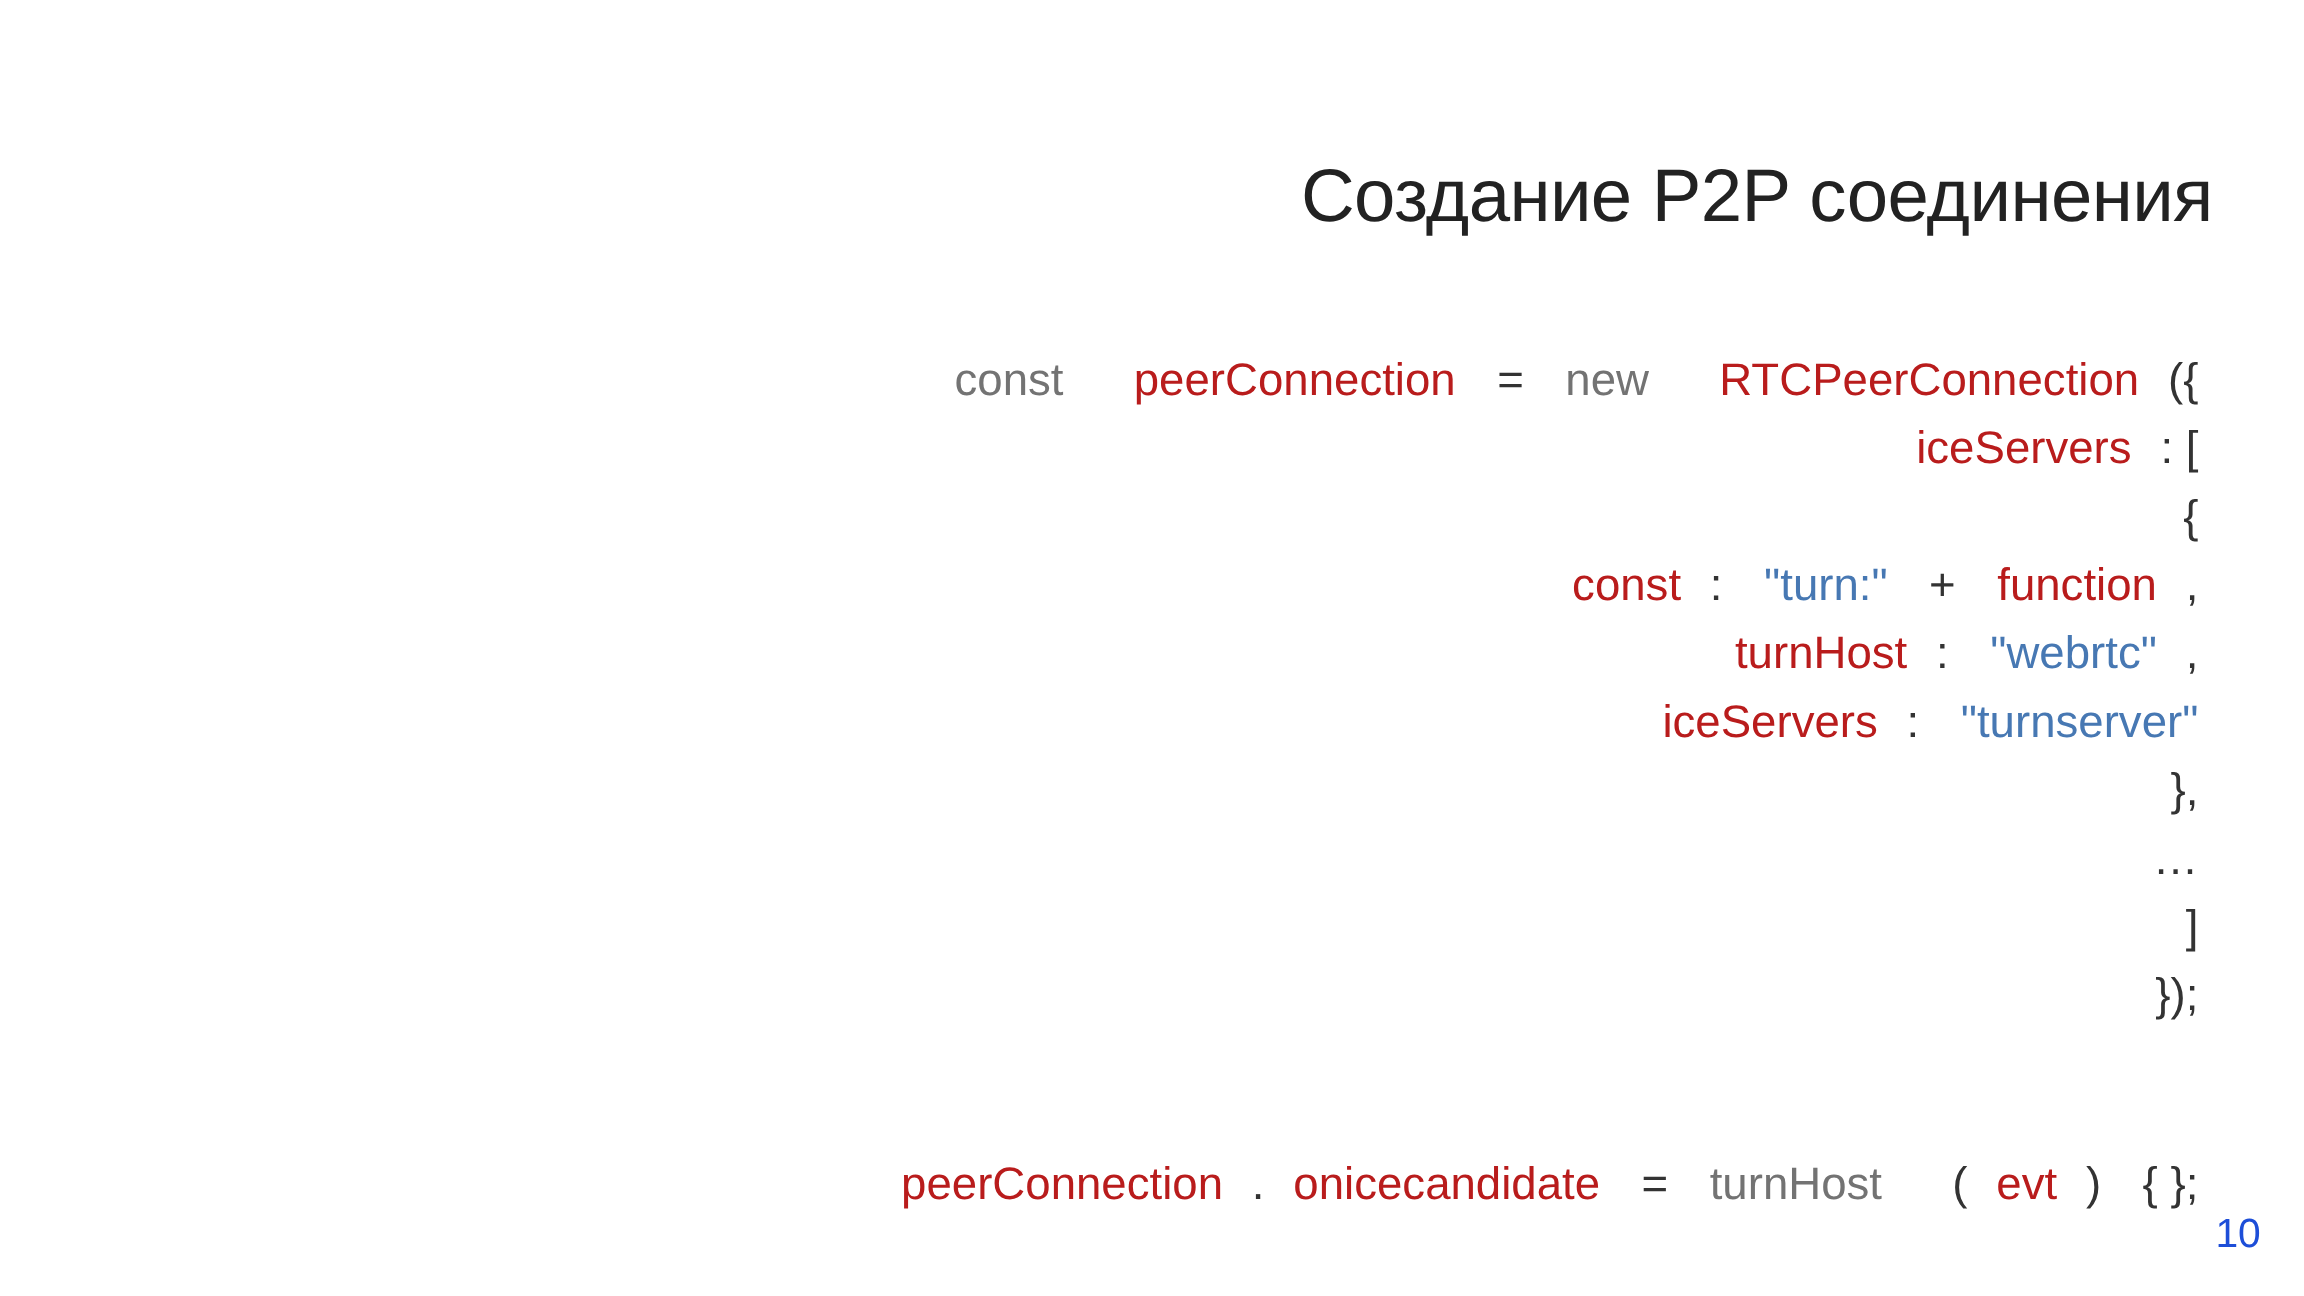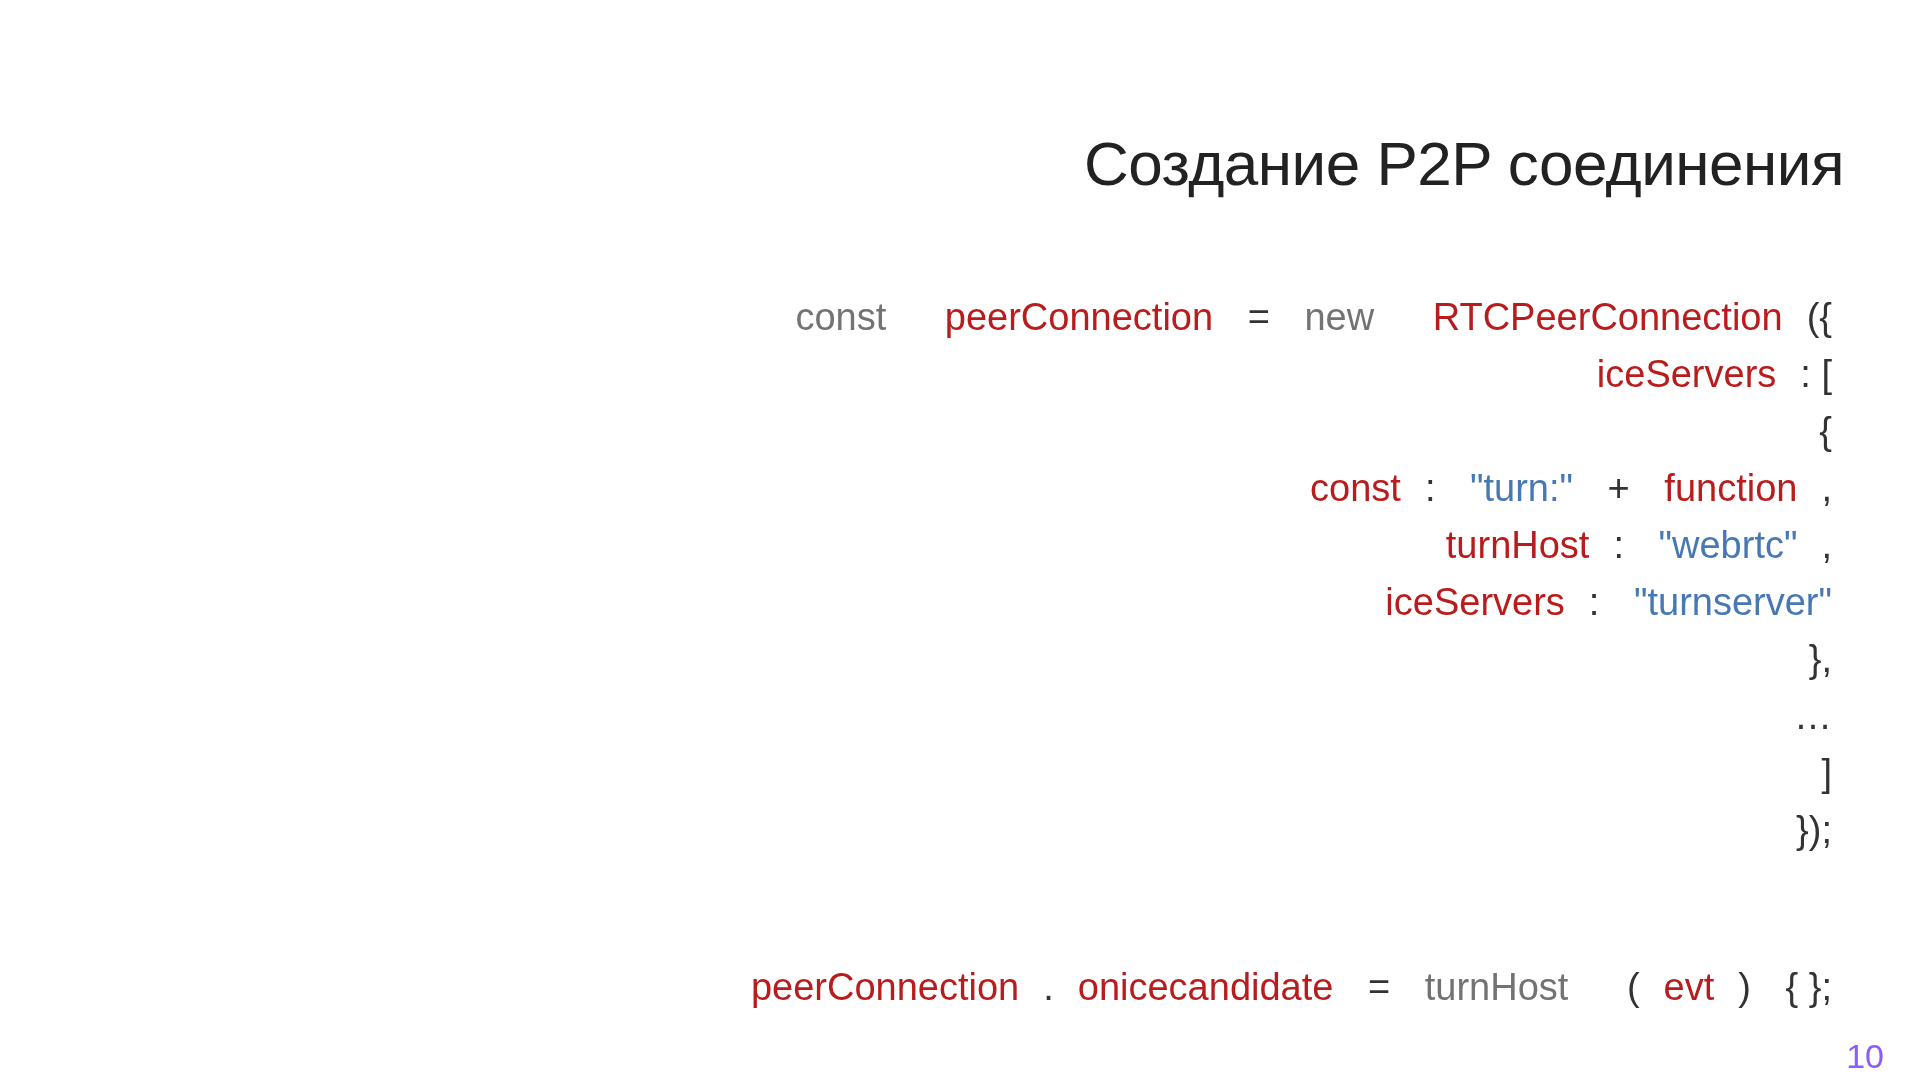--- a/index.html
+++ b/index.html
@@ -38,24 +38,24 @@
     }
     .code-block-2 {
       margin-top: 100px;
     }
     .kw-orange { color: #737373; }
     .id-purple { color: #b91c1c; }
     .punct { color: #333333; }
     .str-blue { color: #4778b3; }
     .page-number {
       position: absolute;
-      bottom: 28px;
+      bottom: 56px;
       right: 60px;
       font-size: 34px;
-      color: #8b5cf6;
+      color: #1d4ed8;
     }
   </style>
 </head>
 <body>
 
 <div class="slide">
   <h1 class="title">Создание P2P соединения</h1>
 
   <div class="code-block"><span class="kw-orange">const</span><span> </span><span class="id-purple">peerConnection</span><span class="punct"> = </span><span class="kw-orange">new</span><span> </span><span class="id-purple">RTCPeerConnection</span><span class="punct">({</span>
 <span>      </span><span class="id-purple">iceServers</span><span class="punct">: [</span>

